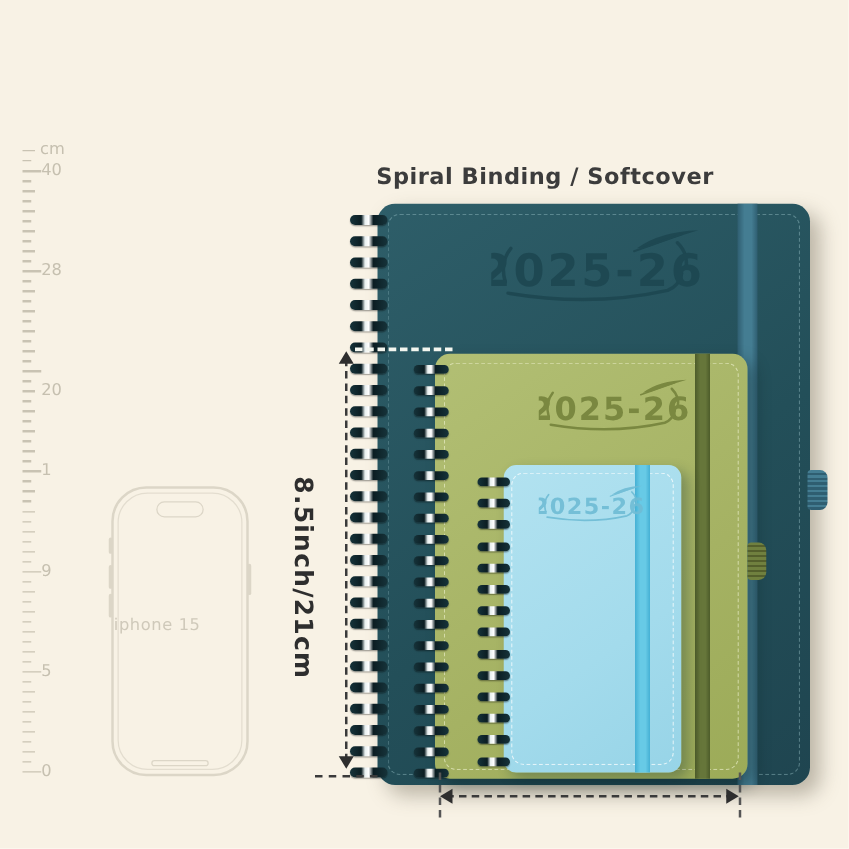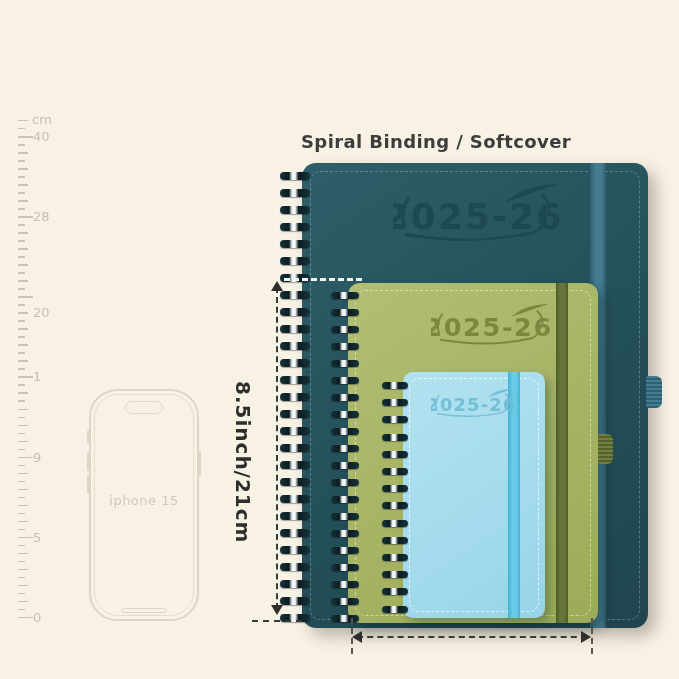--- a/index.html
+++ b/index.html
@@ -31,21 +31,21 @@
   .ruler-unit{position:absolute; left:32px; top:112px; color:#c6c0b0; font-size:13px;}
   
   .phone{
     position:absolute; left:89px; top:389px; width:106px; height:228px;
     border:2px solid #dcd6c7; border-radius:28px;
   }
   .phone-inner{position:absolute; left:3px; top:3px; right:3px; bottom:3px;
     border:1px solid #e3ddcf; border-radius:24px;}
   .island{position:absolute; left:50%; top:10px; transform:translateX(-50%);
     width:36px; height:11px; border:1.5px solid #dcd6c7; border-radius:7px;}
-  .phone-label{position:absolute; left:0; right:0; top:102px; text-align:center;
+  .phone-label{position:absolute; left:0; right:0; top:102px; text-align:left;
     color:#cfc9ba; font-size:13px; letter-spacing:.5px;}
   .homebar{position:absolute; left:50%; bottom:6px; transform:translateX(-50%);
     width:44px; height:3px; border:1px solid #dcd6c7; border-radius:3px;}
   .sbtn{position:absolute; width:3px; background:#dcd6c7; border-radius:2px;}
   
   .cover{position:absolute; border-radius:14px;}
   .cover .stitch{position:absolute; border-radius:10px; pointer-events:none;}
   .cover-large{
     left:302px; top:163px; width:346px; height:465px;
     background:linear-gradient(145deg,#2e5e69,#255val 0%,#234f59 55%,#1f4550);

